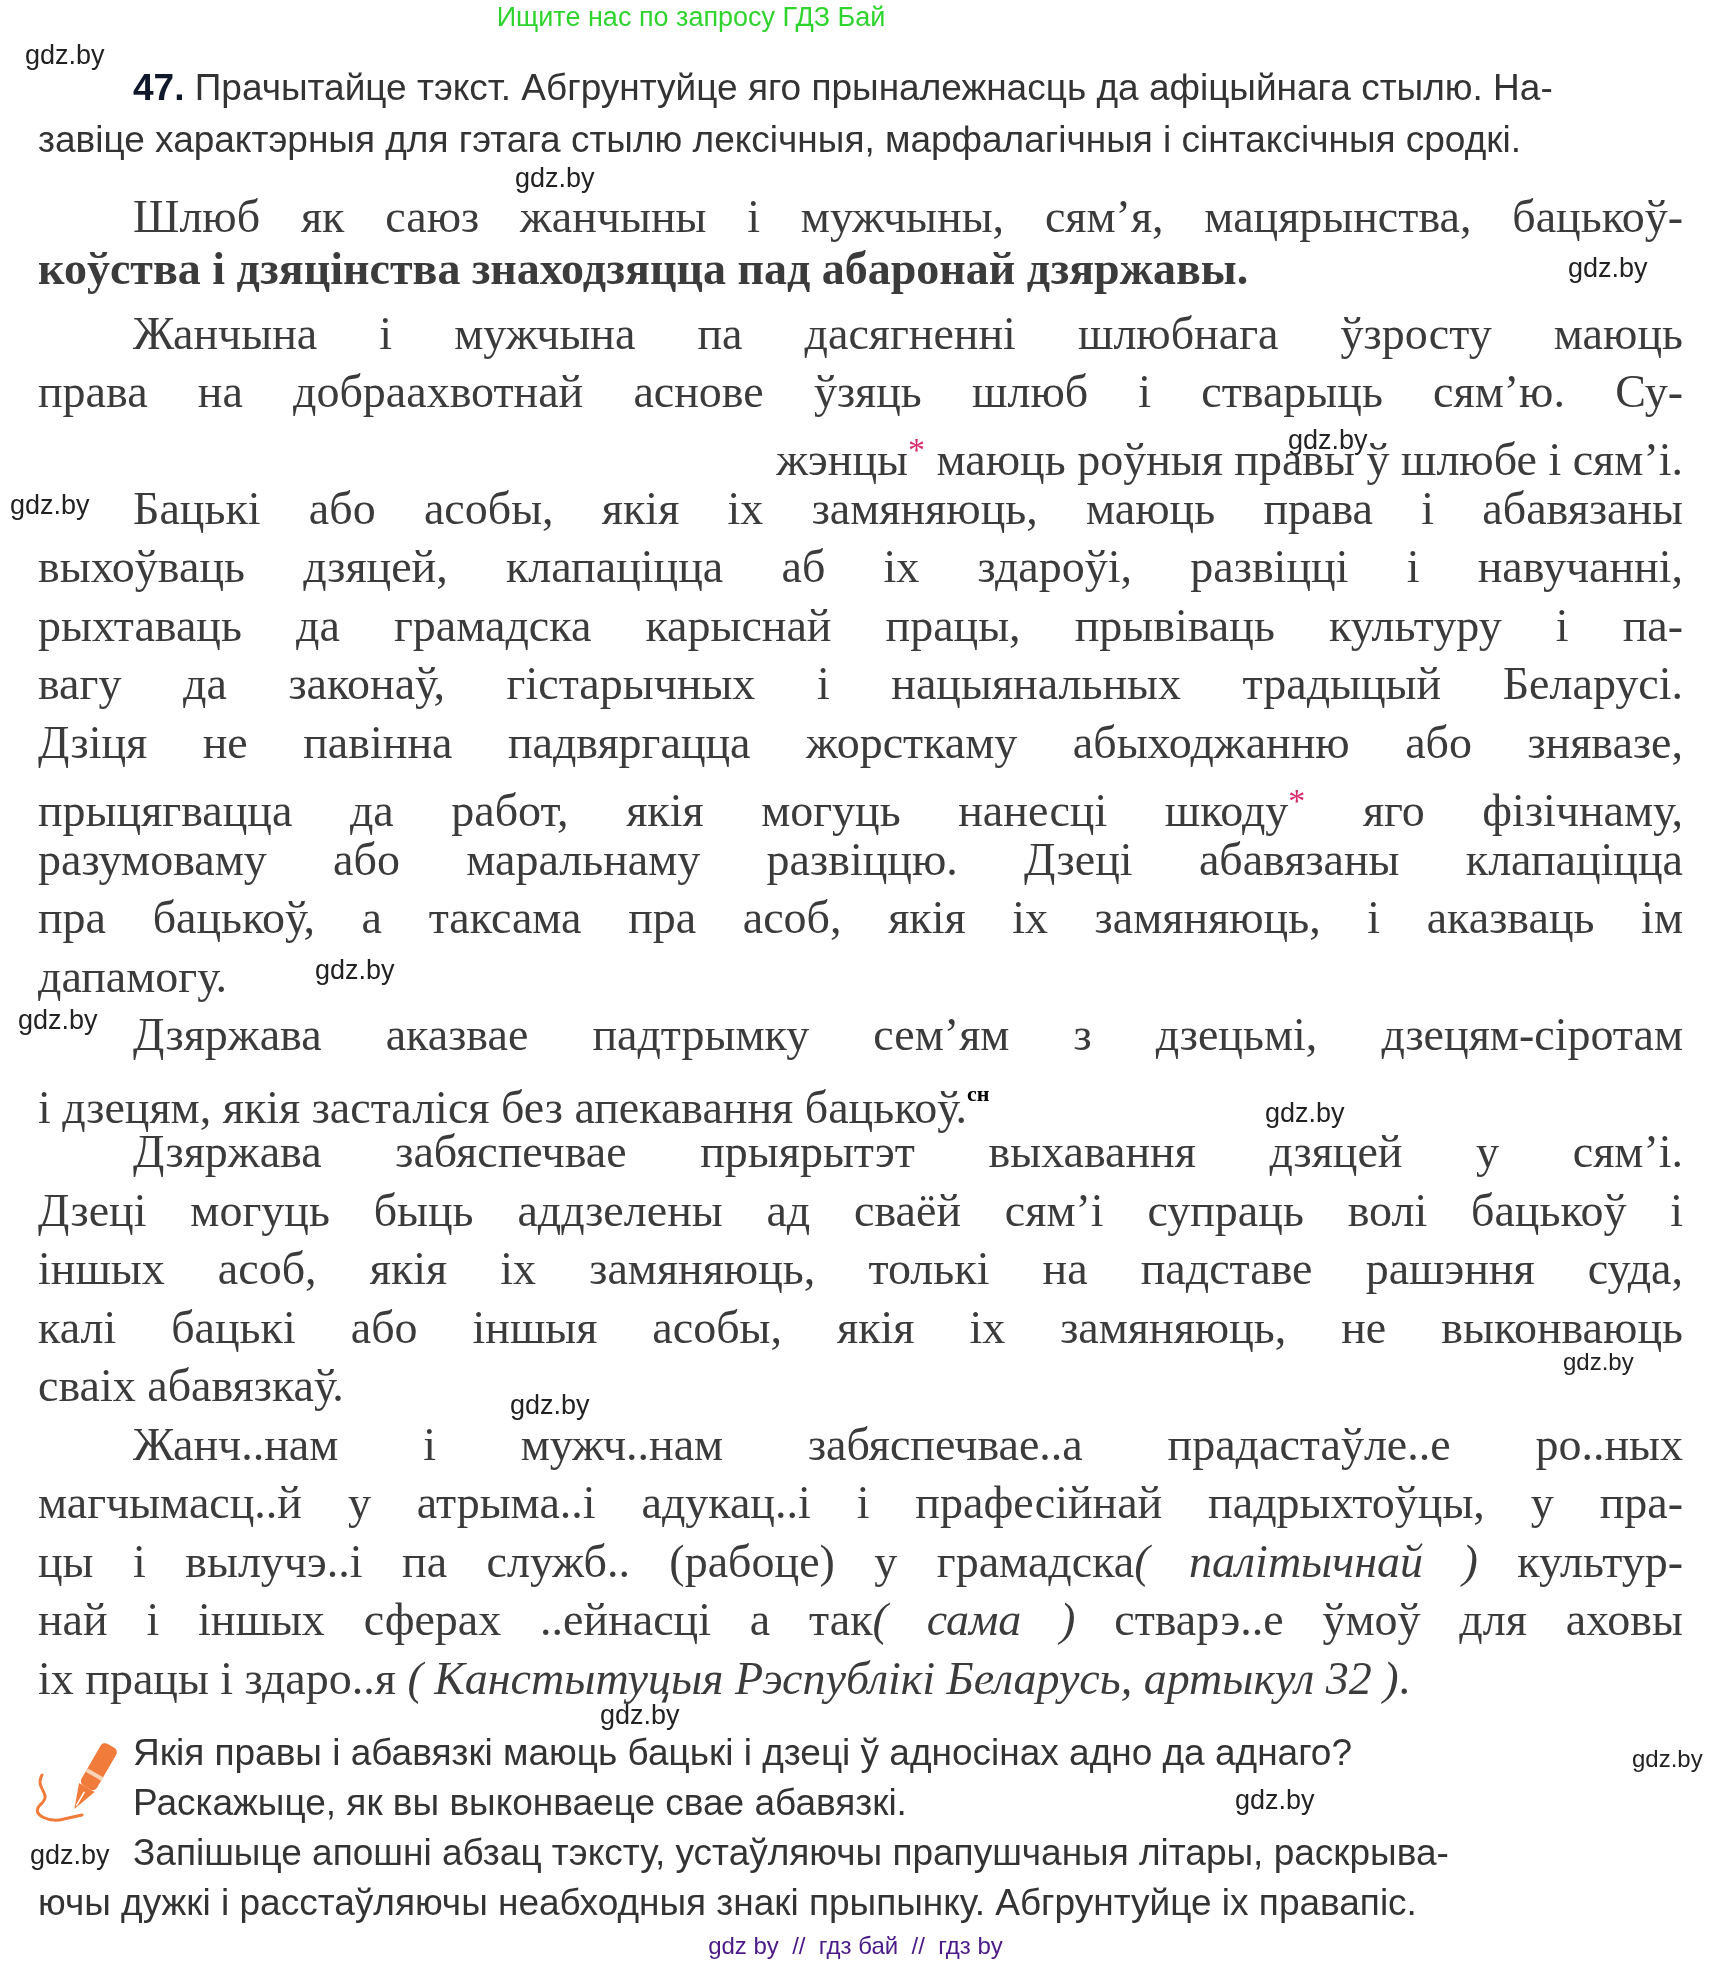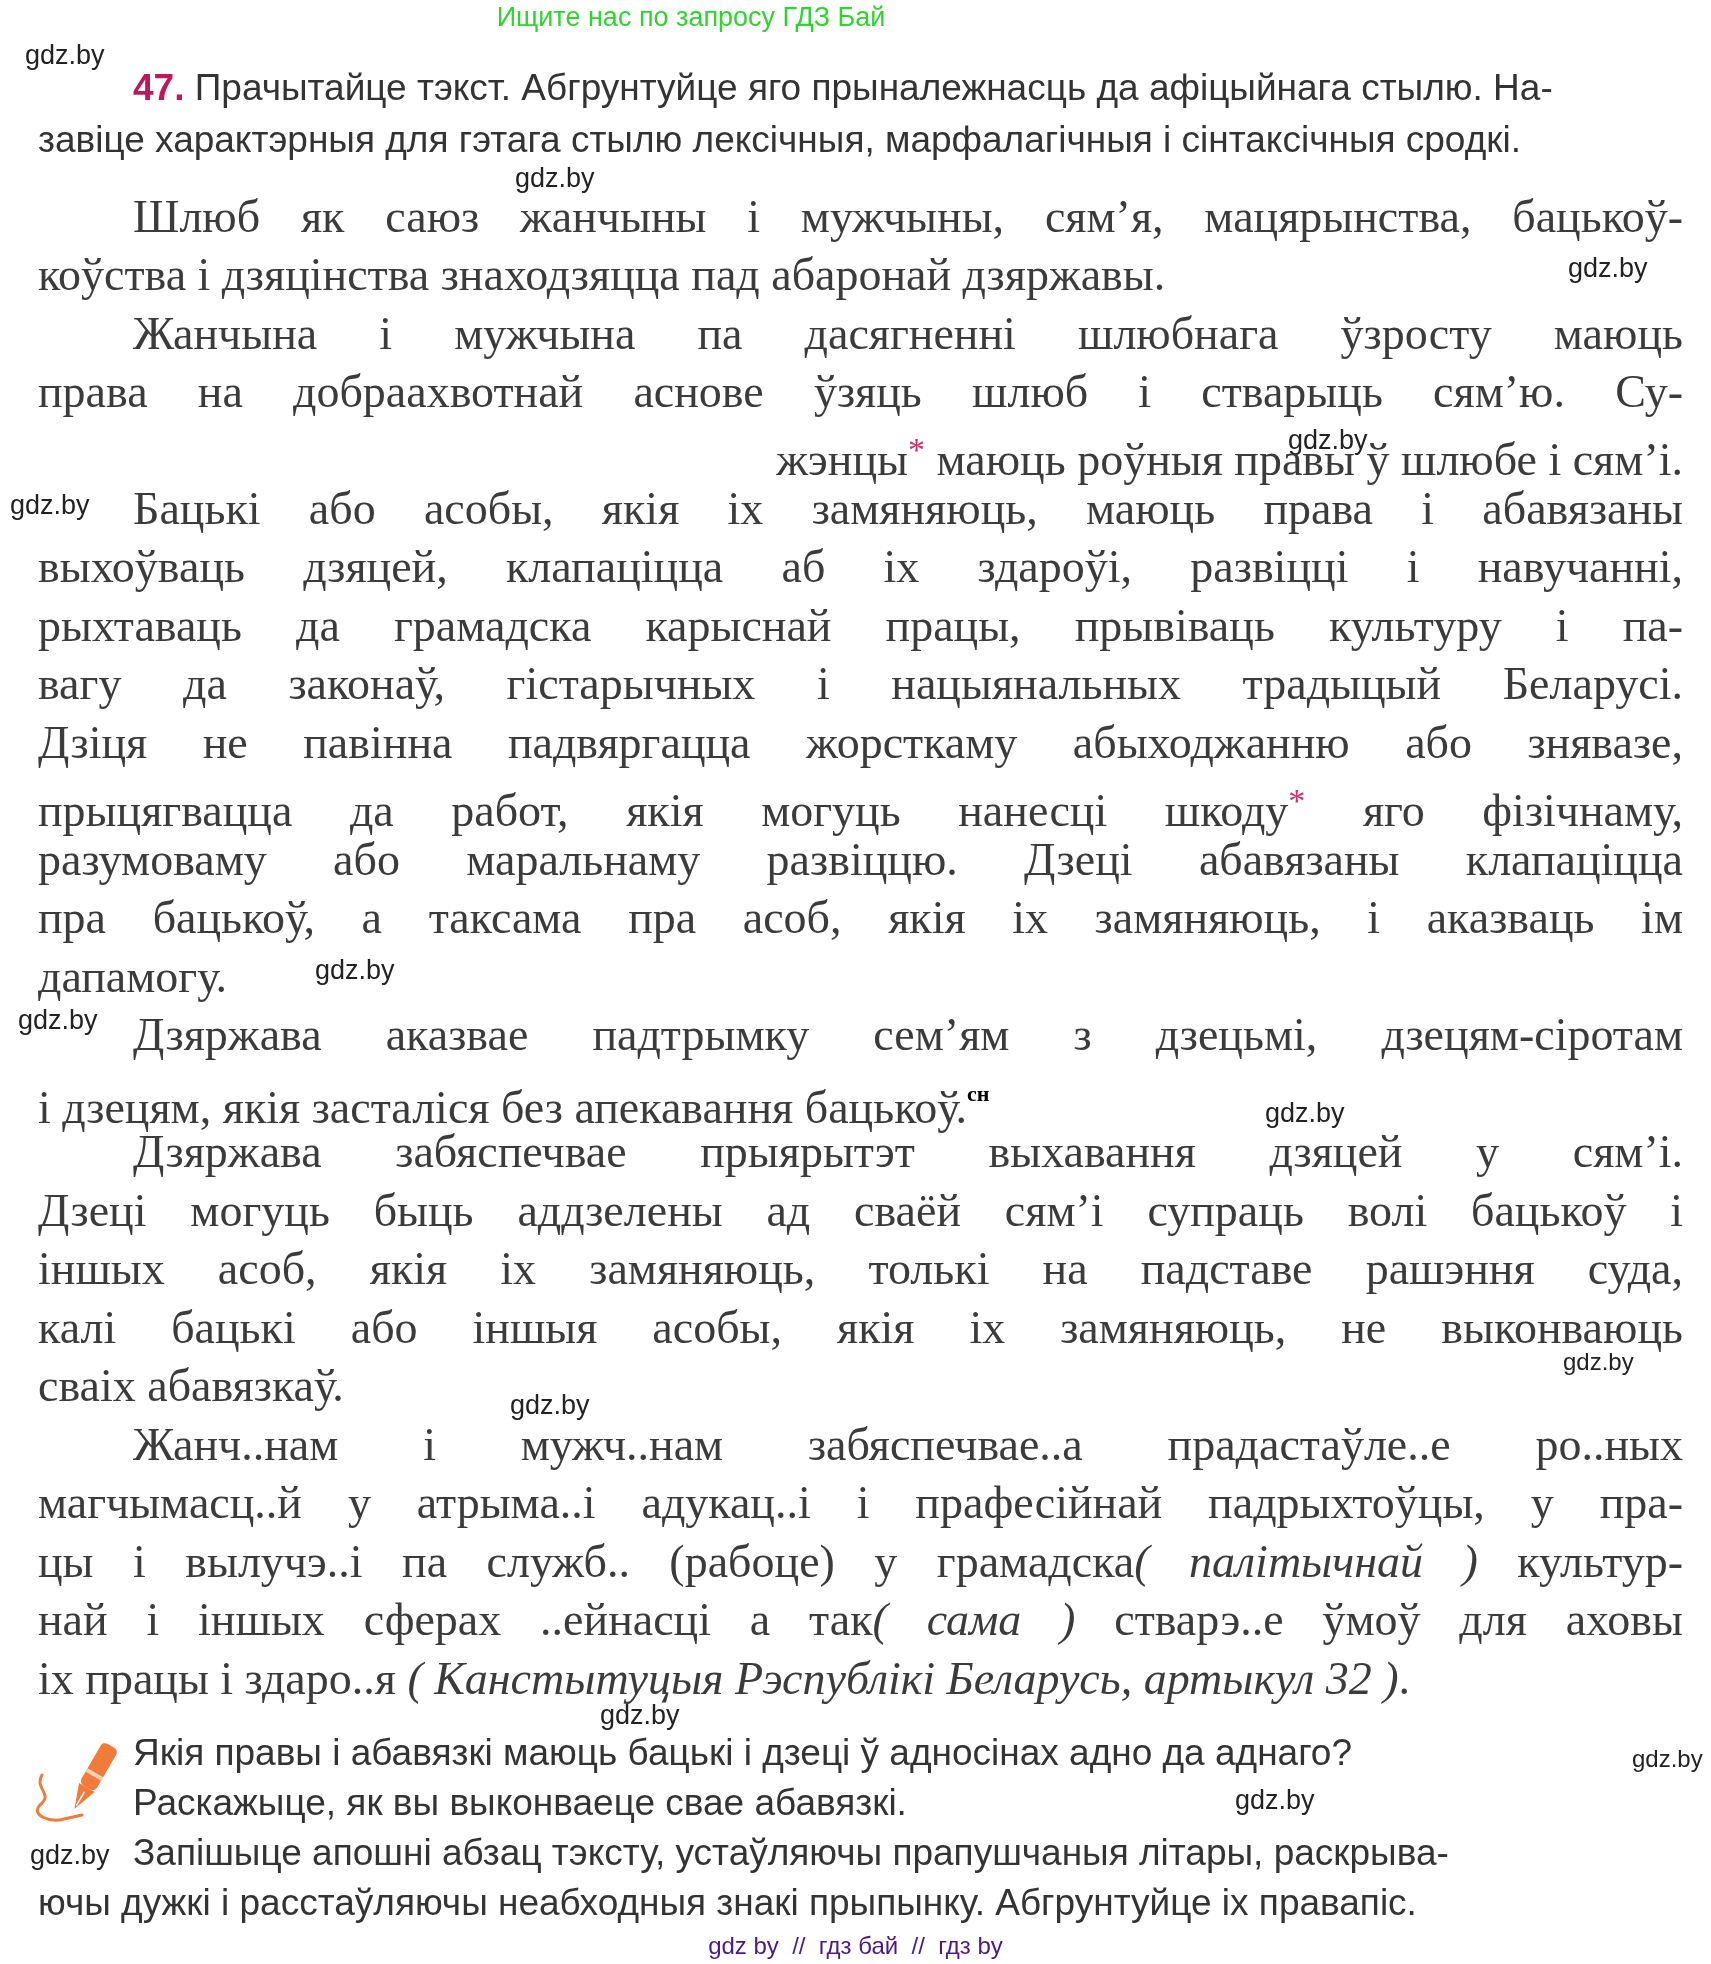--- a/index.html
+++ b/index.html
@@ -2,21 +2,21 @@
 <html><head>
 <meta charset="utf-8">
 <style>
   html, body { margin:0; padding:0; background:#ffffff; }
   body { width:1711px; height:1964px; position:relative; overflow:hidden; color:#3a3a3a; }
   .abs { position:absolute; }
   .banner { top:2px; left:0; width:1382px; text-align:center; font-family:"Liberation Sans", sans-serif; font-size:27px; color:#2fd42f; }
   .wm { font-family:"Liberation Sans", sans-serif; font-size:27px; color:#222; }
   .wm-small { font-size:24px; }
   .task { font-family:"Liberation Sans", sans-serif; font-size:37px; color:#333; line-height:52px; }
-  .task .num { color:#be185d; font-weight:bold; }
+  .task .num { color:#0f172a; font-weight:bold; }
   .serif { font-family:"Liberation Serif", "DejaVu Serif", serif; font-size:46px; line-height:58px; color:#3b3b3b; }
   .line { position:absolute; left:38px; width:1645px; white-space:nowrap; }
   .justify { text-align:justify; text-align-last:justify; }
   .indent { padding-left:95px; box-sizing:border-box; }
   .ast { color:#d6286b; font-size:34px; vertical-align:14px; }
   .sup { color:#000000; font-weight:bold; font-size:22px; vertical-align:22px; }
   .it { font-style:italic; }
   .sans-q { font-family:"Liberation Sans", sans-serif; font-size:37px; color:#333; line-height:50px; }
   .footer { font-family:"Liberation Sans", sans-serif; font-size:24px; color:#4b1a86; }
 </style>
@@ -42,21 +42,21 @@
 
 <div class="abs task" style="left:133px;top:62px;white-space:nowrap;">
   <span class="num">47.</span>
   <span>Прачытайце тэкст. Абгрунтуйце яго прыналежнасць да афіцыйнага стылю. На-</span>
 </div>
 <div class="abs task" style="left:38px;top:114px;white-space:nowrap;">завіце характэрныя для гэтага стылю лексічныя, марфалагічныя і сінтаксічныя сродкі.</div>
 
 <div class="serif">
 
   <div class="line justify indent" style="top:188px;">Шлюб як саюз жанчыны і мужчыны, сям’я, мацярынства, бацькоў-</div>
-  <div class="line" style="top:246px;">коўства і дзяцінства знаходзяцца пад абаронай дзяржавы.</div>
+  <div class="line" style="top:240px;font-weight:bold;">коўства і дзяцінства знаходзяцца пад абаронай дзяржавы.</div>
 
   <div class="line justify indent" style="top:305px;">Жанчына і мужчына па дасягненні шлюбнага ўзросту маюць</div>
   <div class="line justify" style="top:363px;">права на добраахвотнай аснове ўзяць шлюб і стварыць сям’ю. Су-</div>
   <div class="line" style="top:421px;text-align:right;">
     <span>жэнцы</span><span class="ast">*</span>
     <span>маюць роўныя правы ў шлюбе і сям’і.</span>
   </div>
 
   <div class="line justify indent" style="top:480px;">Бацькі або асобы, якія іх замяняюць, маюць права і абавязаны</div>
   <div class="line justify" style="top:538px;">выхоўваць дзяцей, клапаціцца аб іх здароўі, развіцці і навучанні,</div>

